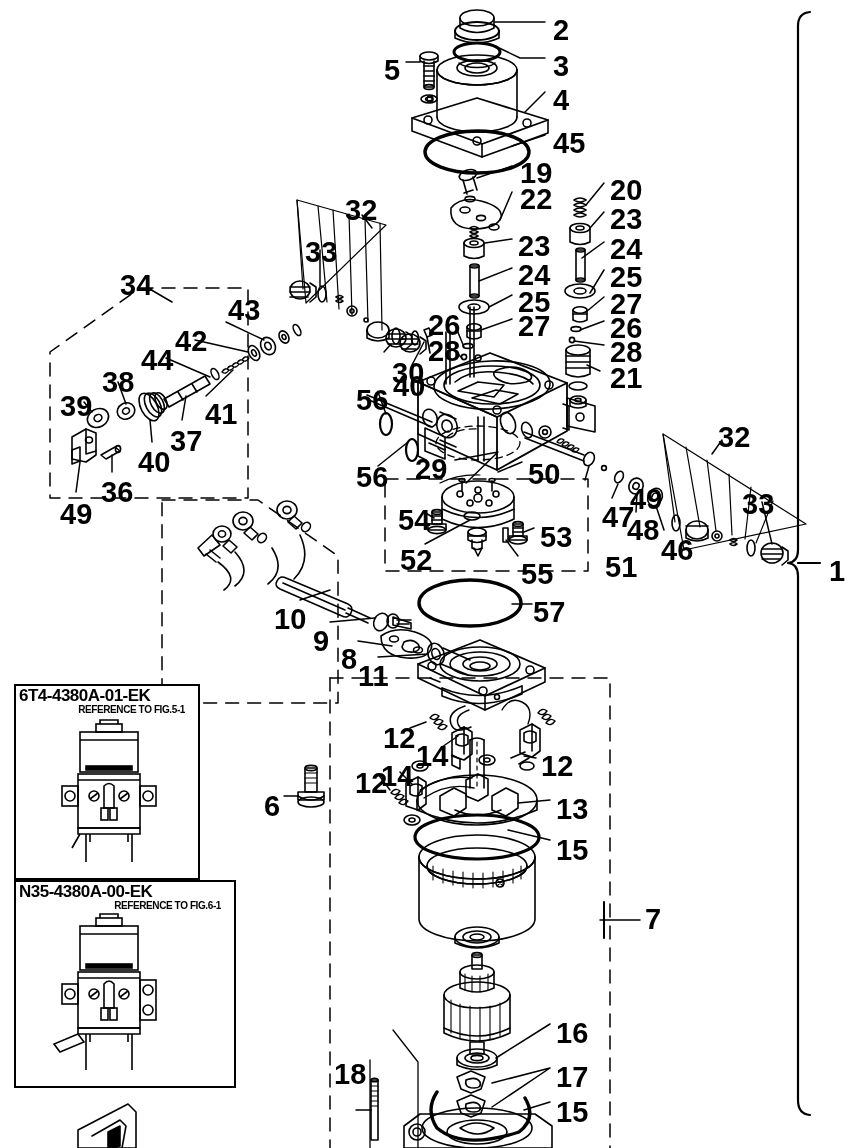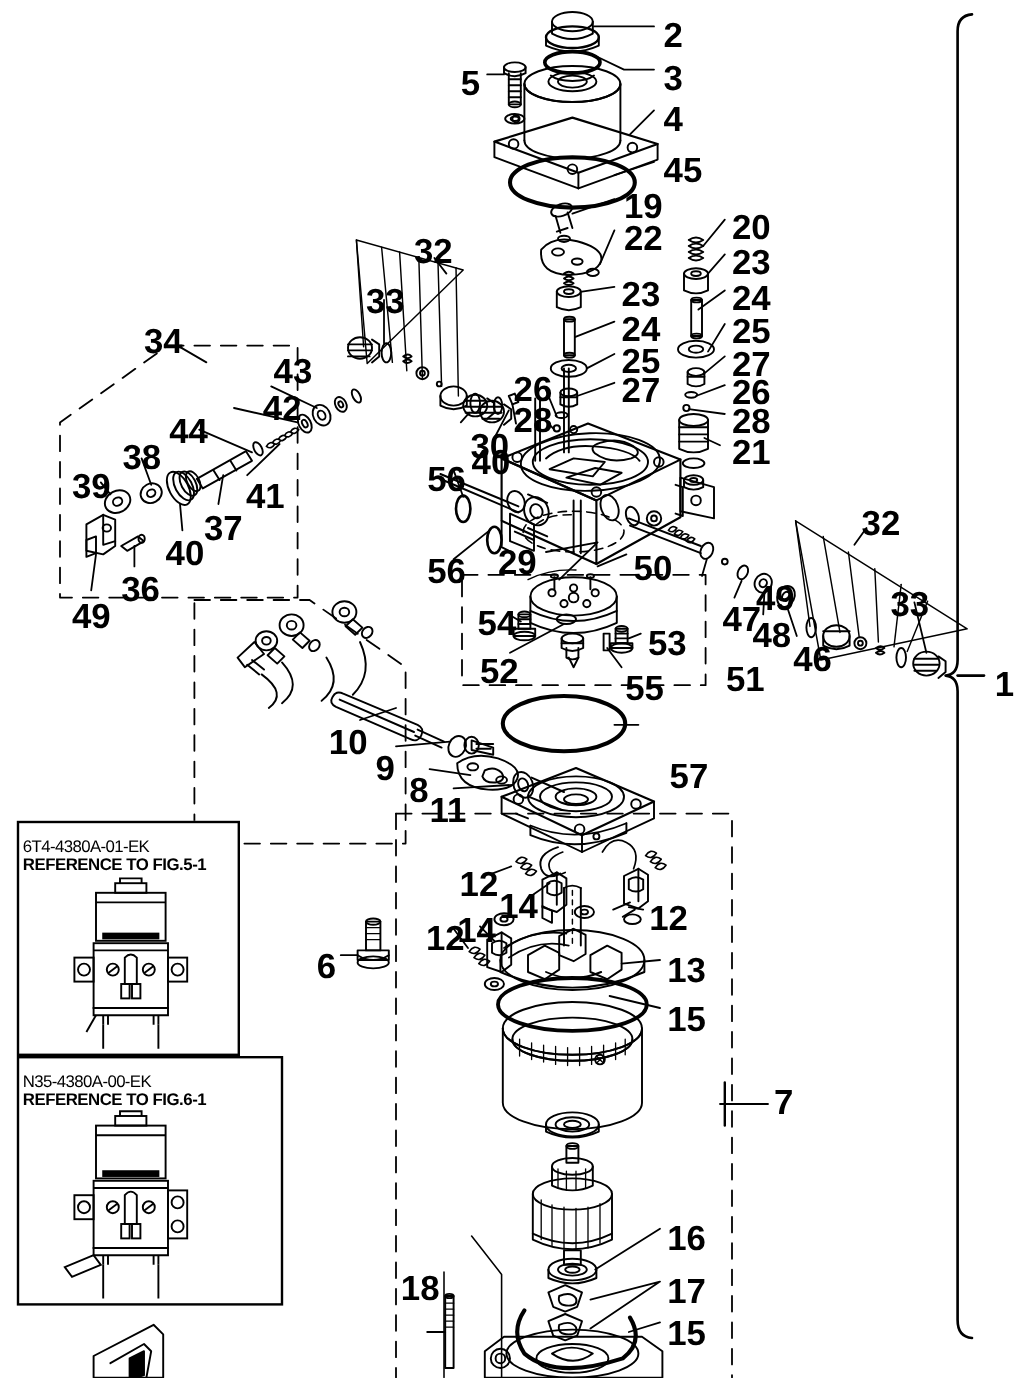--- a/index.html
+++ b/index.html
@@ -5,24 +5,24 @@
 <style>
   html,body{margin:0;padding:0;background:#fff;}
   body{width:856px;height:1148px;position:relative;overflow:hidden;
        font-family:"Liberation Sans",sans-serif;color:#000;}
   #stage{position:absolute;inset:0;width:856px;height:1148px;}
   svg.layer{position:absolute;left:0;top:0;width:856px;height:1148px;overflow:visible;}
   .cal{position:absolute;font-family:"Liberation Sans",sans-serif;
        font-weight:700;color:#000;line-height:1;white-space:nowrap;}
   .cal.l{font-size:29px;}
   .refbox{position:absolute;border:2px solid #000;background:#fff;box-sizing:border-box;}
-  .reftitle{font-size:14px;font-weight:400;letter-spacing:-0.5px;
-            padding:1px 2px 0 3px;line-height:1.05;white-space:nowrap;margin-top:11px;}
-  .refsub{font-size:14px;font-weight:700;letter-spacing:-0.4px;
-          padding:0 13px 1px 3px;line-height:1.05;white-space:nowrap;}
+  .reftitle{font-size:17px;font-weight:700;letter-spacing:-0.5px;
+            padding:1px 2px 0 3px;line-height:1.05;white-space:nowrap;}
+  .refsub{font-size:10px;font-weight:700;letter-spacing:-0.4px;
+          padding:0 13px 1px 3px;line-height:1.05;white-space:nowrap;text-align:right;}
   .refdiv{border-top:2px solid #000;}
   .refart{position:relative;height:150px;}
 </style>
 </head>
 <body>
 
 <div id="stage">
 
   <svg class="layer" viewBox="0 0 856 1148" xmlns="http://www.w3.org/2000/svg">
     <g fill="none" stroke="#000" stroke-width="1.6" stroke-linecap="round" stroke-linejoin="round">
@@ -736,21 +736,21 @@
       <div class="cal l" style="left: 518px; top: 232px;">23</div>
       <div class="cal l" style="left: 518px; top: 261px;">24</div>
       <div class="cal l" style="left: 518px; top: 288px;">25</div>
       <div class="cal l" style="left: 518px; top: 312px;">27</div>
       <div class="cal l" style="left: 428px; top: 311px;">26</div>
       <div class="cal l" style="left: 428px; top: 337px;">28</div>
       <div class="cal l" style="left: 345px; top: 196px;">32</div>
       <div class="cal l" style="left: 305px; top: 238px;">33</div>
       <div class="cal l" style="left: 120px; top: 271px;">34</div>
       <div class="cal l" style="left: 212px; top: 296px; margin-left: 16px;">43</div>
-      <div class="cal l" style="left: 175px; top: 327px; margin-left: 44px;">42</div>
+      <div class="cal l" style="left: 175px; top: 327px;">42</div>
       <div class="cal l" style="left: 141px; top: 346px;">44</div>
       <div class="cal l" style="left: 102px; top: 368px;">38</div>
       <div class="cal l" style="left: 60px; top: 392px;">39</div>
       <div class="cal l" style="left: 205px; top: 400px;">41</div>
       <div class="cal l" style="left: 170px; top: 427px;">37</div>
       <div class="cal l" style="left: 138px; top: 448px;">40</div>
       <div class="cal l" style="left: 101px; top: 478px;">36</div>
       <div class="cal l" style="left: 60px; top: 500px;">49</div>
       <div class="cal l" style="left: 363px; top: 359px; margin-left: 29px;">30</div>
       <div class="cal l" style="left: 393px; top: 372px;">40</div>
@@ -762,21 +762,21 @@
       <div class="cal l" style="left: 602px; top: 503px;">47</div>
       <div class="cal l" style="left: 627px; top: 516px;">48</div>
       <div class="cal l" style="left: 661px; top: 536px;">46</div>
       <div class="cal l" style="left: 718px; top: 423px;">32</div>
       <div class="cal l" style="left: 742px; top: 490px;">33</div>
       <div class="cal l" style="left: 398px; top: 506px;">54</div>
       <div class="cal l" style="left: 400px; top: 546px;">52</div>
       <div class="cal l" style="left: 540px; top: 523px;">53</div>
       <div class="cal l" style="left: 521px; top: 560px;">55</div>
       <div class="cal l" style="left: 605px; top: 553px;">51</div>
-      <div class="cal l" style="left: 558px; top: 598px; margin-top: 36px;">57</div>
+      <div class="cal l" style="left: 533px; top: 598px;">57</div>
       <div class="cal l" style="left: 274px; top: 605px;">10</div>
       <div class="cal l" style="left: 313px; top: 627px;">9</div>
       <div class="cal l" style="left: 341px; top: 645px;">8</div>
       <div class="cal l" style="left: 358px; top: 662px;">11</div>
       <div class="cal l" style="left: 264px; top: 792px;">6</div>
       <div class="cal l" style="left: 383px; top: 724px;">12</div>
       <div class="cal l" style="left: 416px; top: 742px;">14</div>
       <div class="cal l" style="left: 541px; top: 752px;">12</div>
       <div class="cal l" style="left: 355px; top: 769px;">12</div>
       <div class="cal l" style="left: 381px; top: 762px;">14</div>

